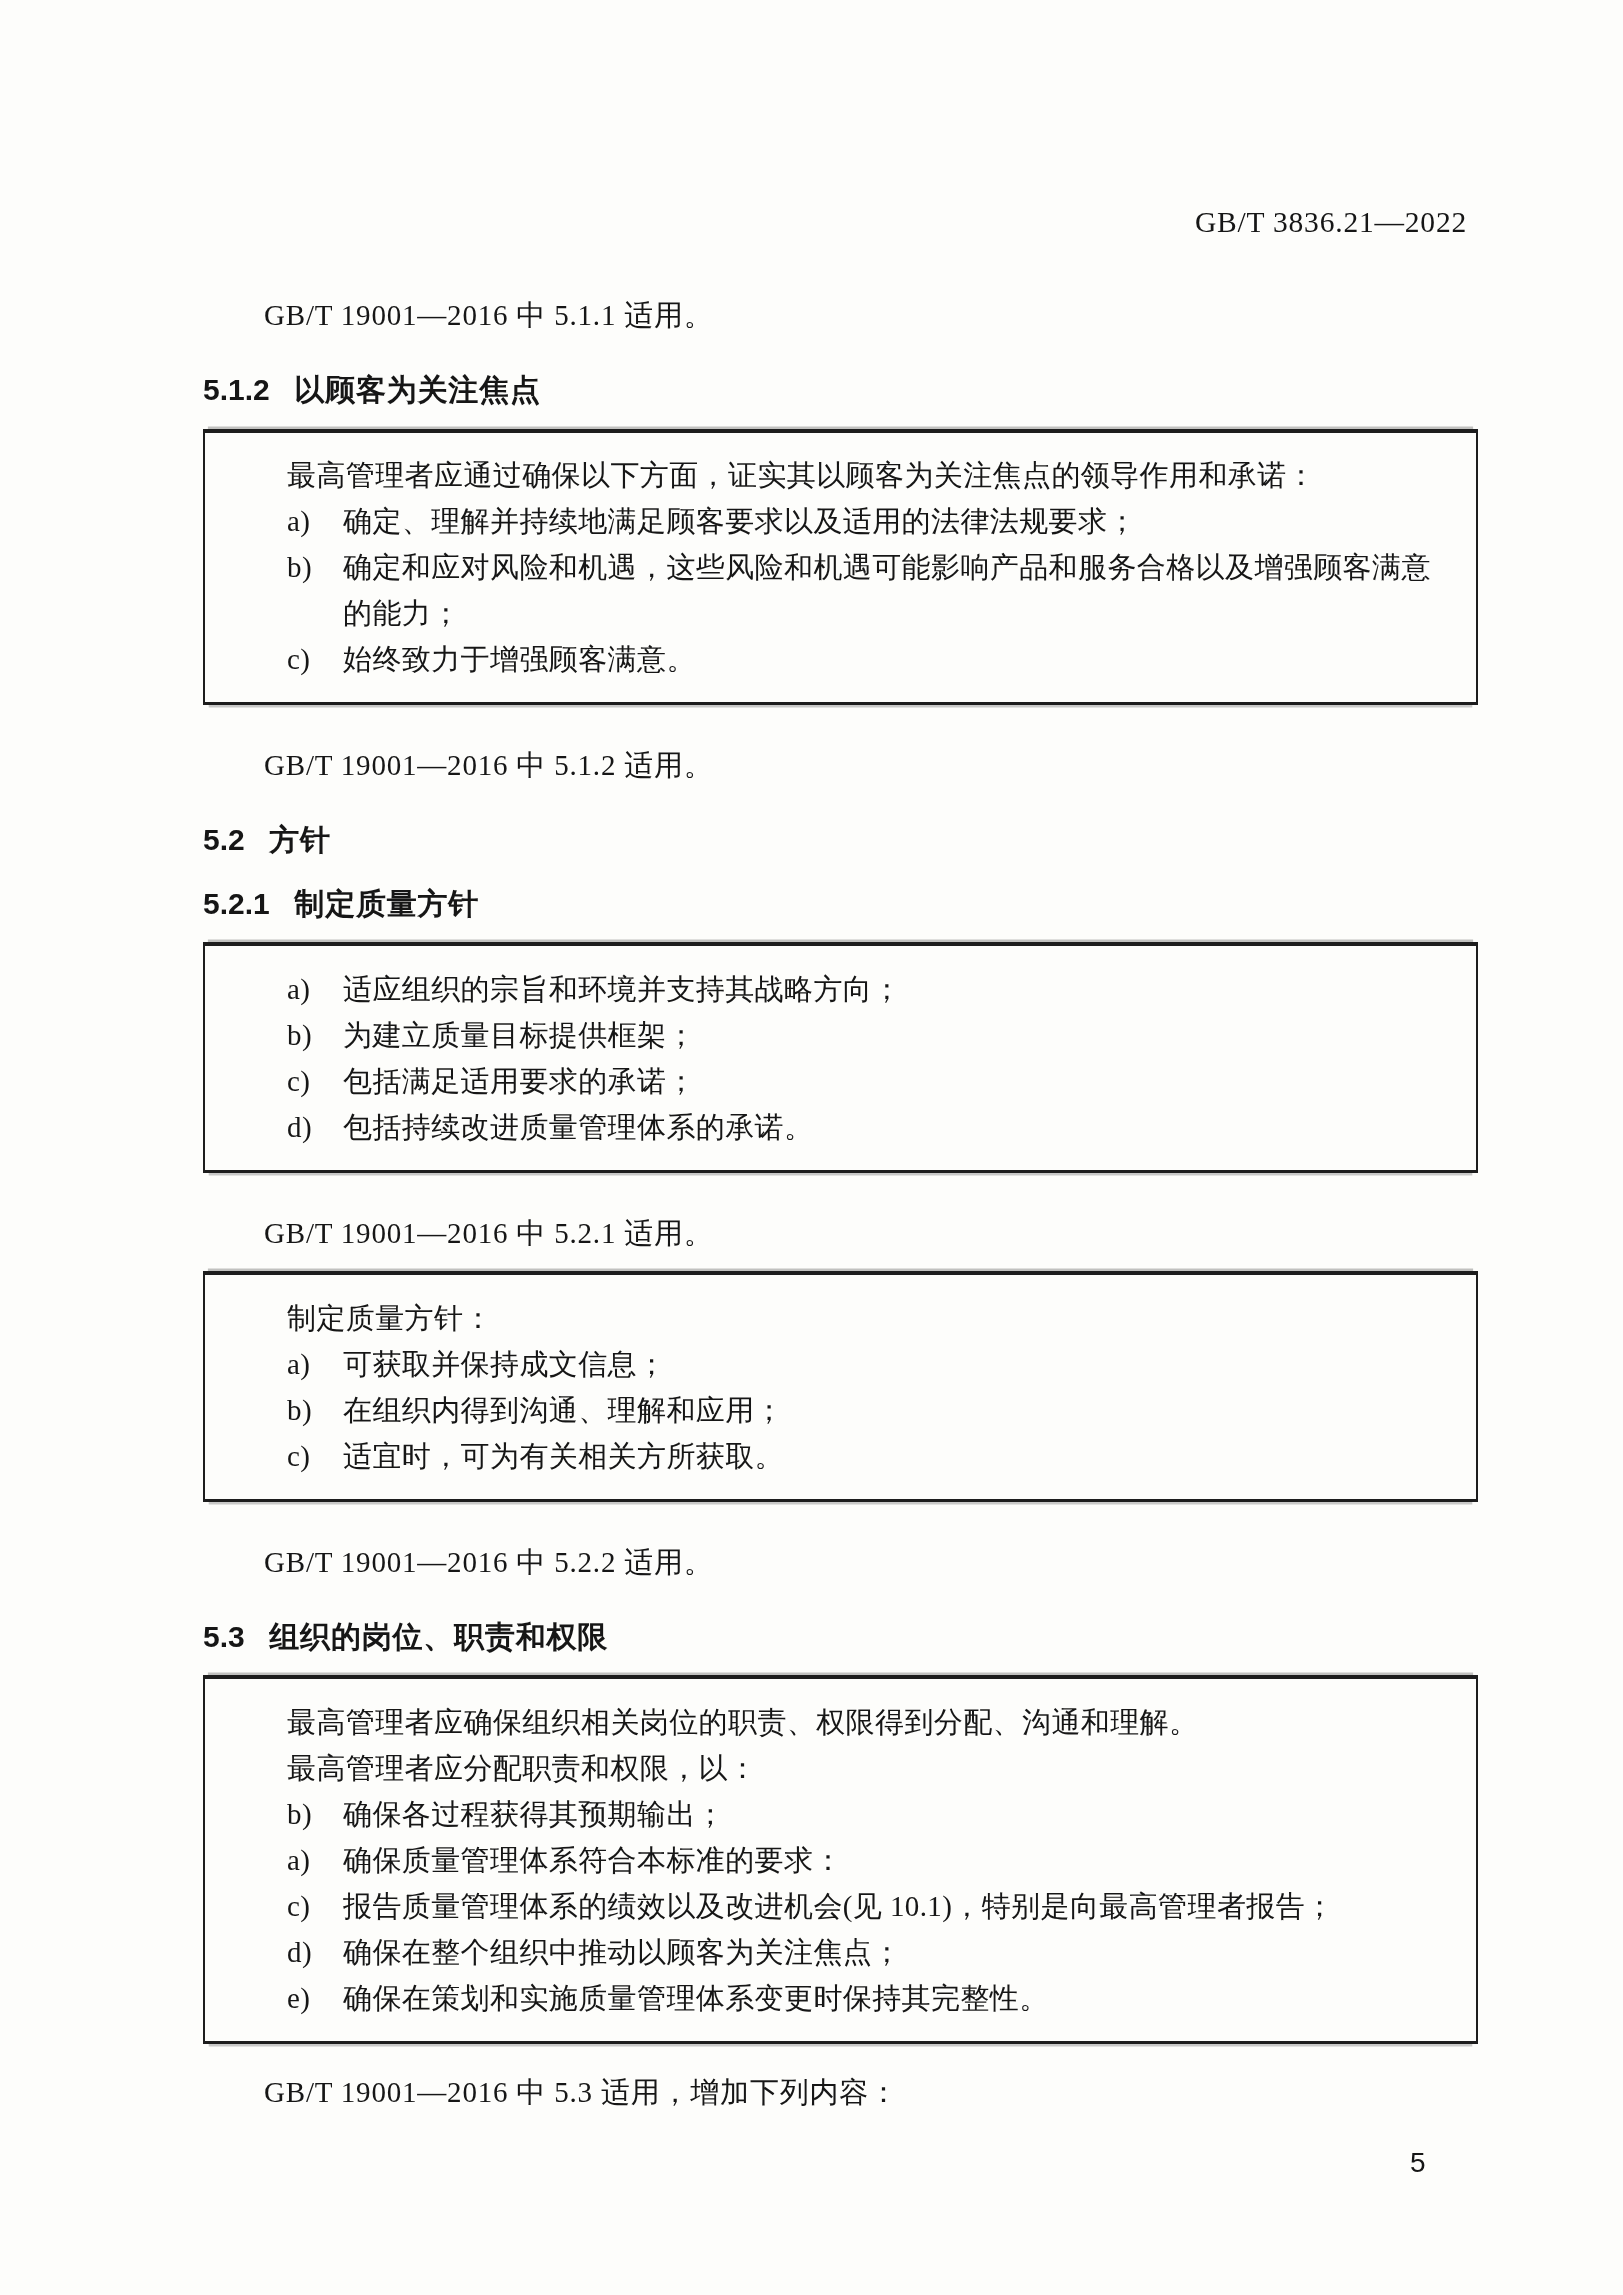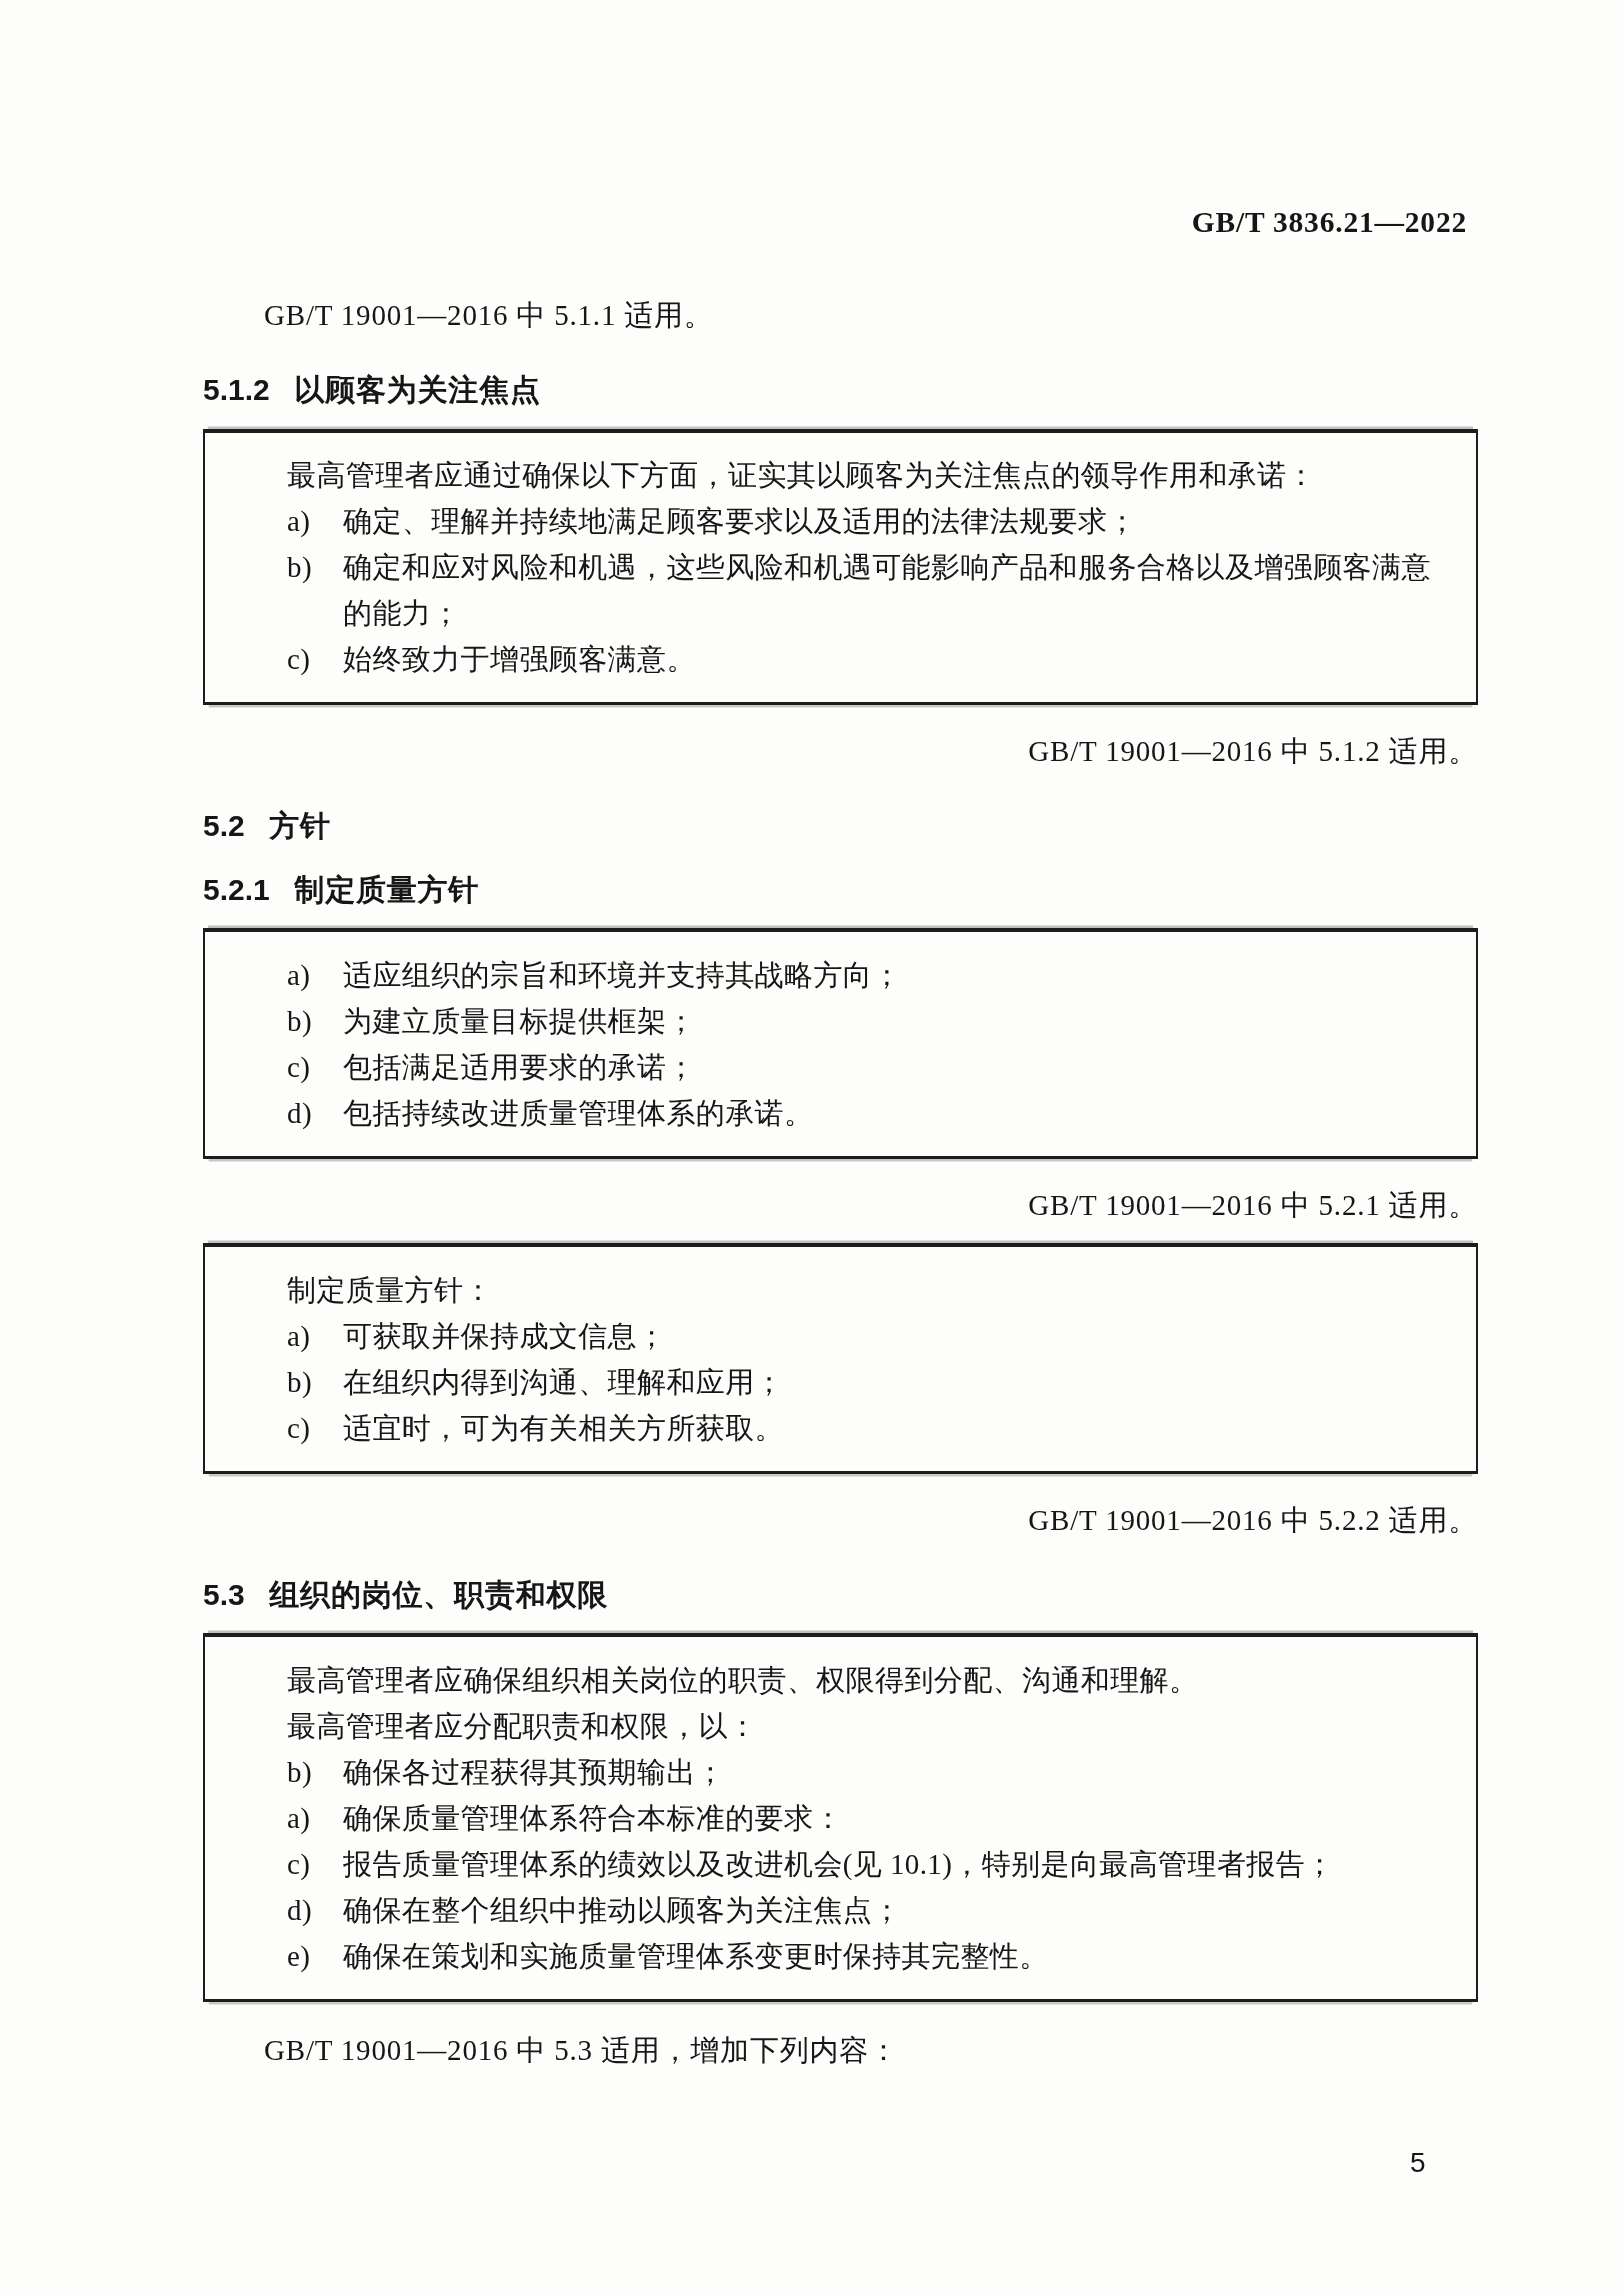--- a/index.html
+++ b/index.html
@@ -12,21 +12,21 @@
     font-family:"Liberation Serif","DejaVu Serif",serif;
     font-size:29px;
     overflow:hidden;
   }
   .doc-header{
     padding-top:206px;
     width:1467px;            
     text-align:right;
   }
   .doc-number{
-    font-weight:bold;
+    font-weight:normal;
     font-size:29.5px;
     letter-spacing:0.8px;
     font-family:"Liberation Serif","DejaVu Serif",serif;
   }
   .content{
     margin-left:203px;
     width:1275px;
   }
   .para{
     margin:0;
@@ -56,21 +56,21 @@
   .rule-box p{margin:0;line-height:46px;letter-spacing:0.4px;}
   .box-item{padding-left:56px;}
   .box-item .label{
     display:inline-block;width:56px;margin-left:-56px;
     font-family:"Liberation Serif","DejaVu Serif",serif;
   }
   
   .mt-h1{margin-top:36px;}          
   .mt-h2{margin-top:24.6px;}          
   .mt-box{margin-top:19.7px;}         
-  .mt-p{margin-top:27px;text-align:right;}           
+  .mt-p{margin-top:41px;}           
   .page-number{
     position:absolute;
     left:1410px;top:2147px;
     font-size:28px;
     font-family:"Liberation Sans","DejaVu Sans",sans-serif;
   }
 </style>
 </head>
 <body>
 

